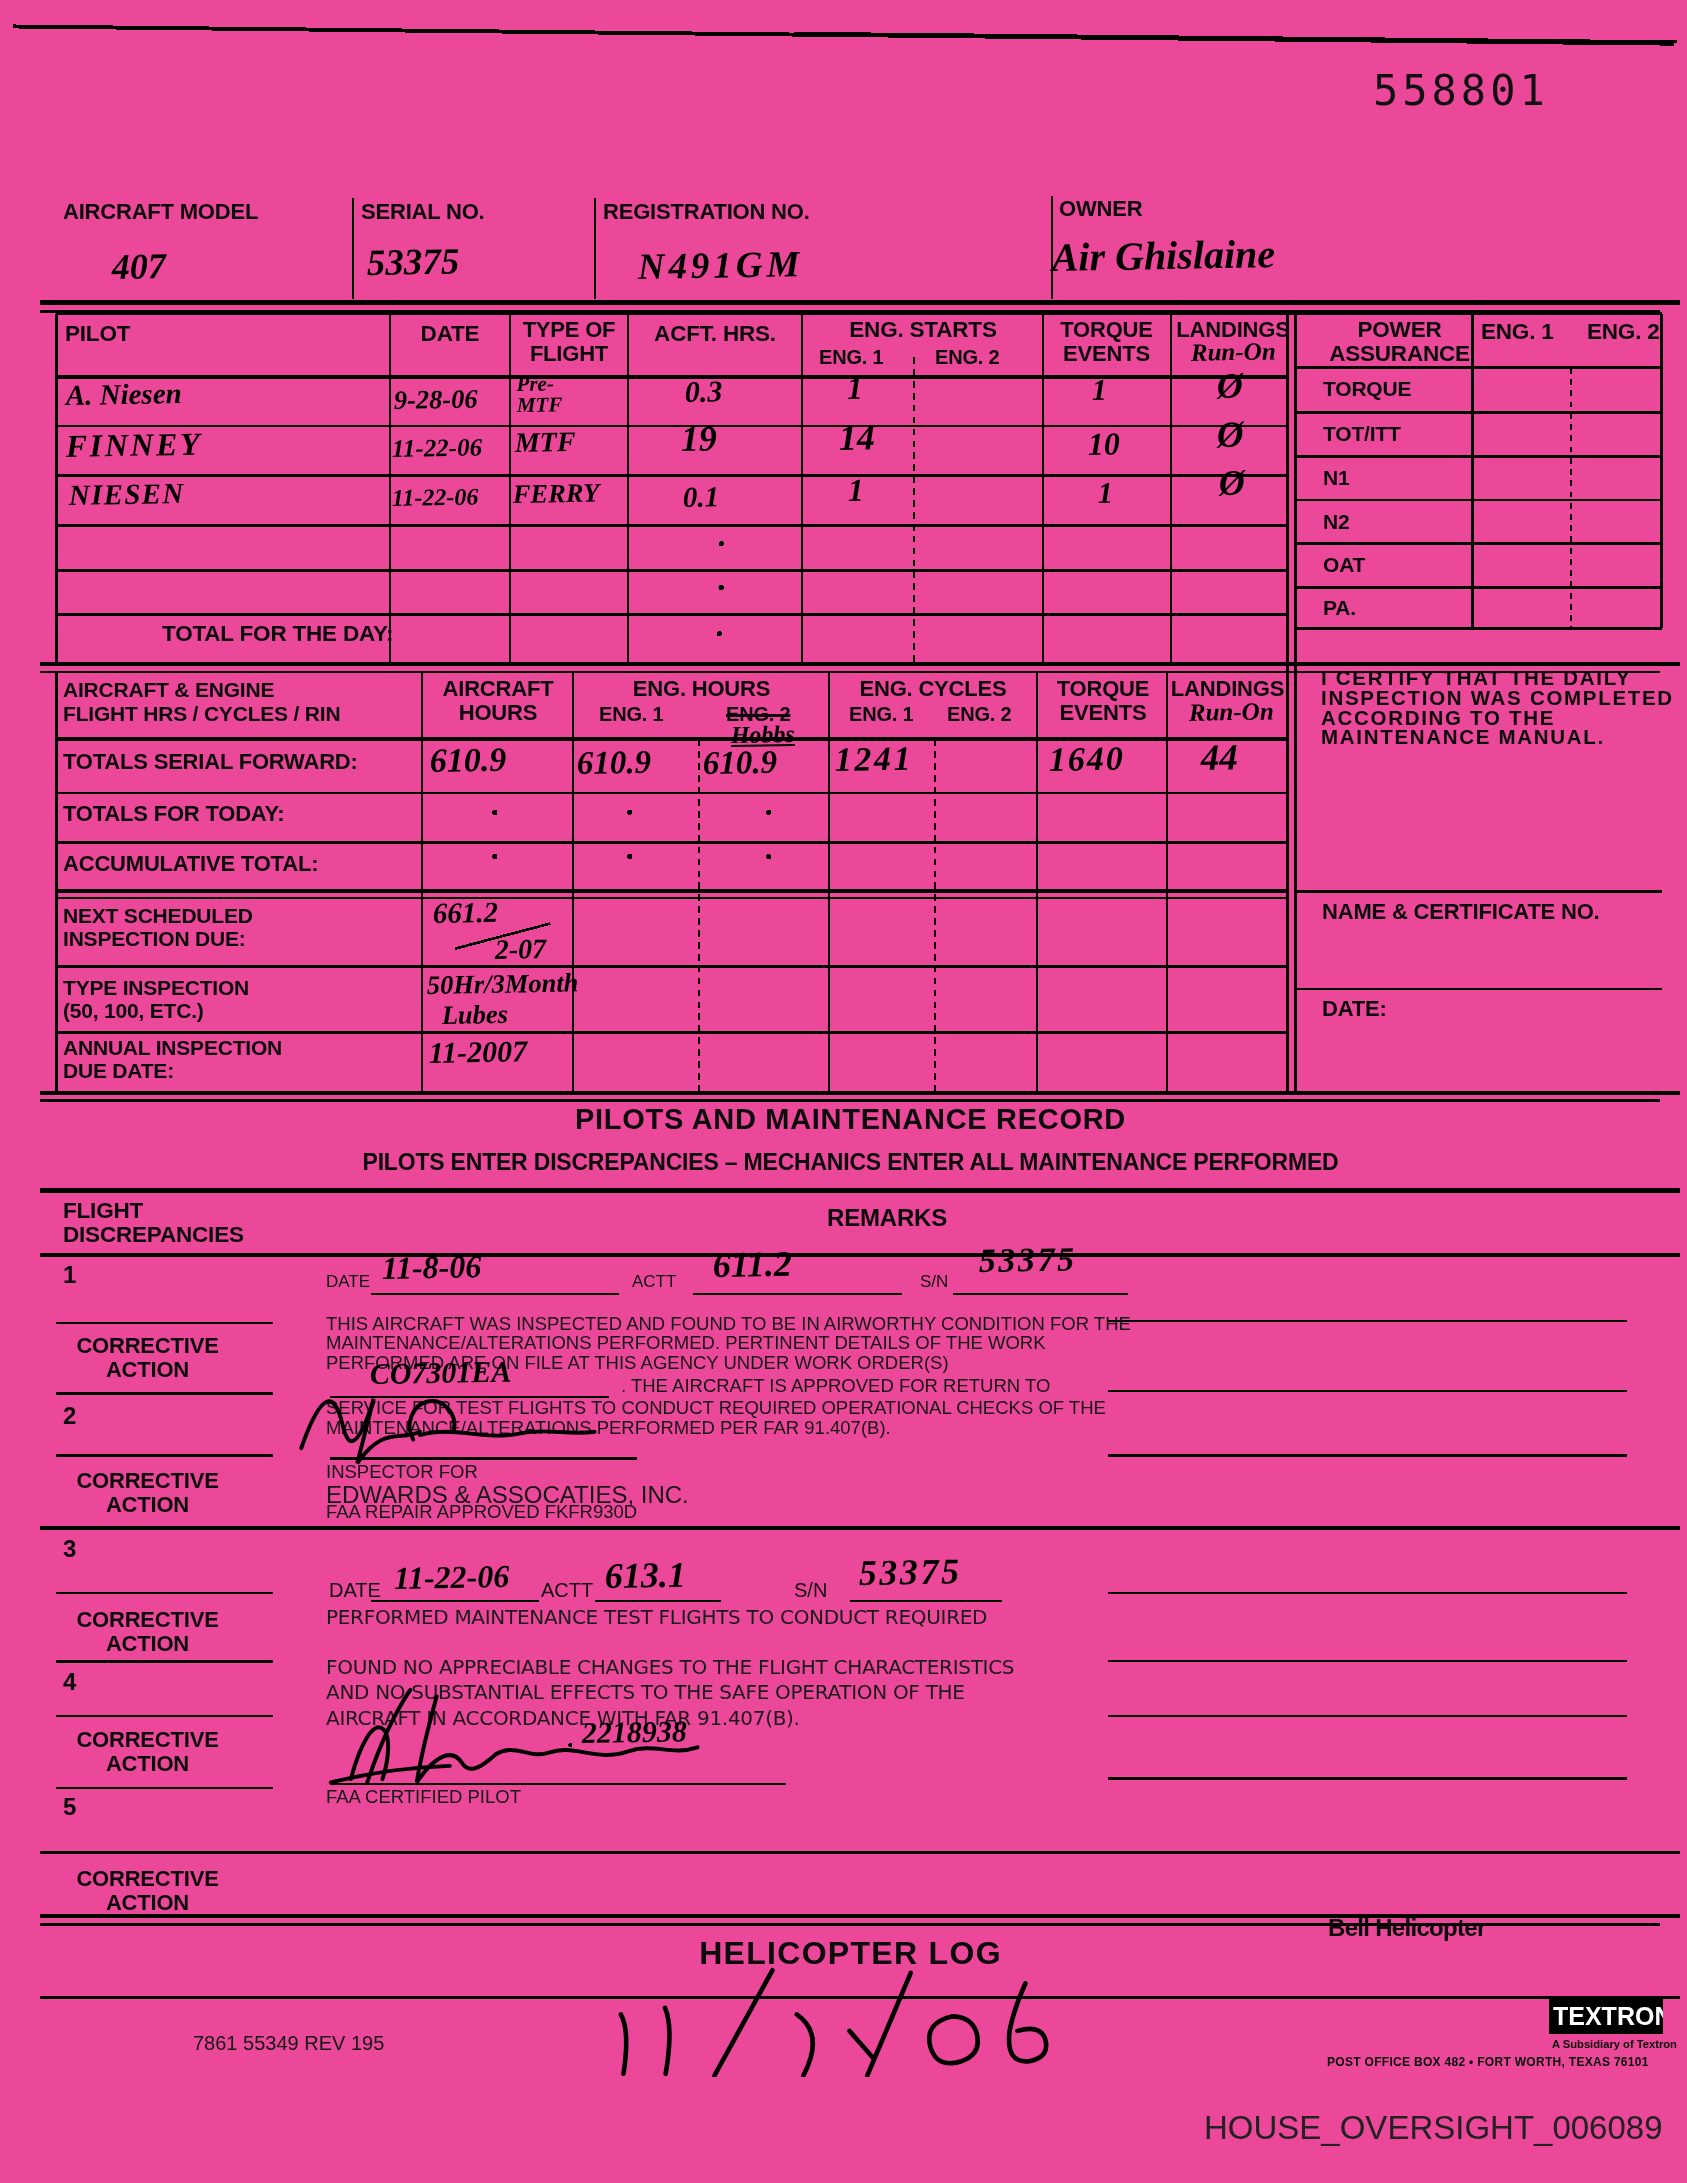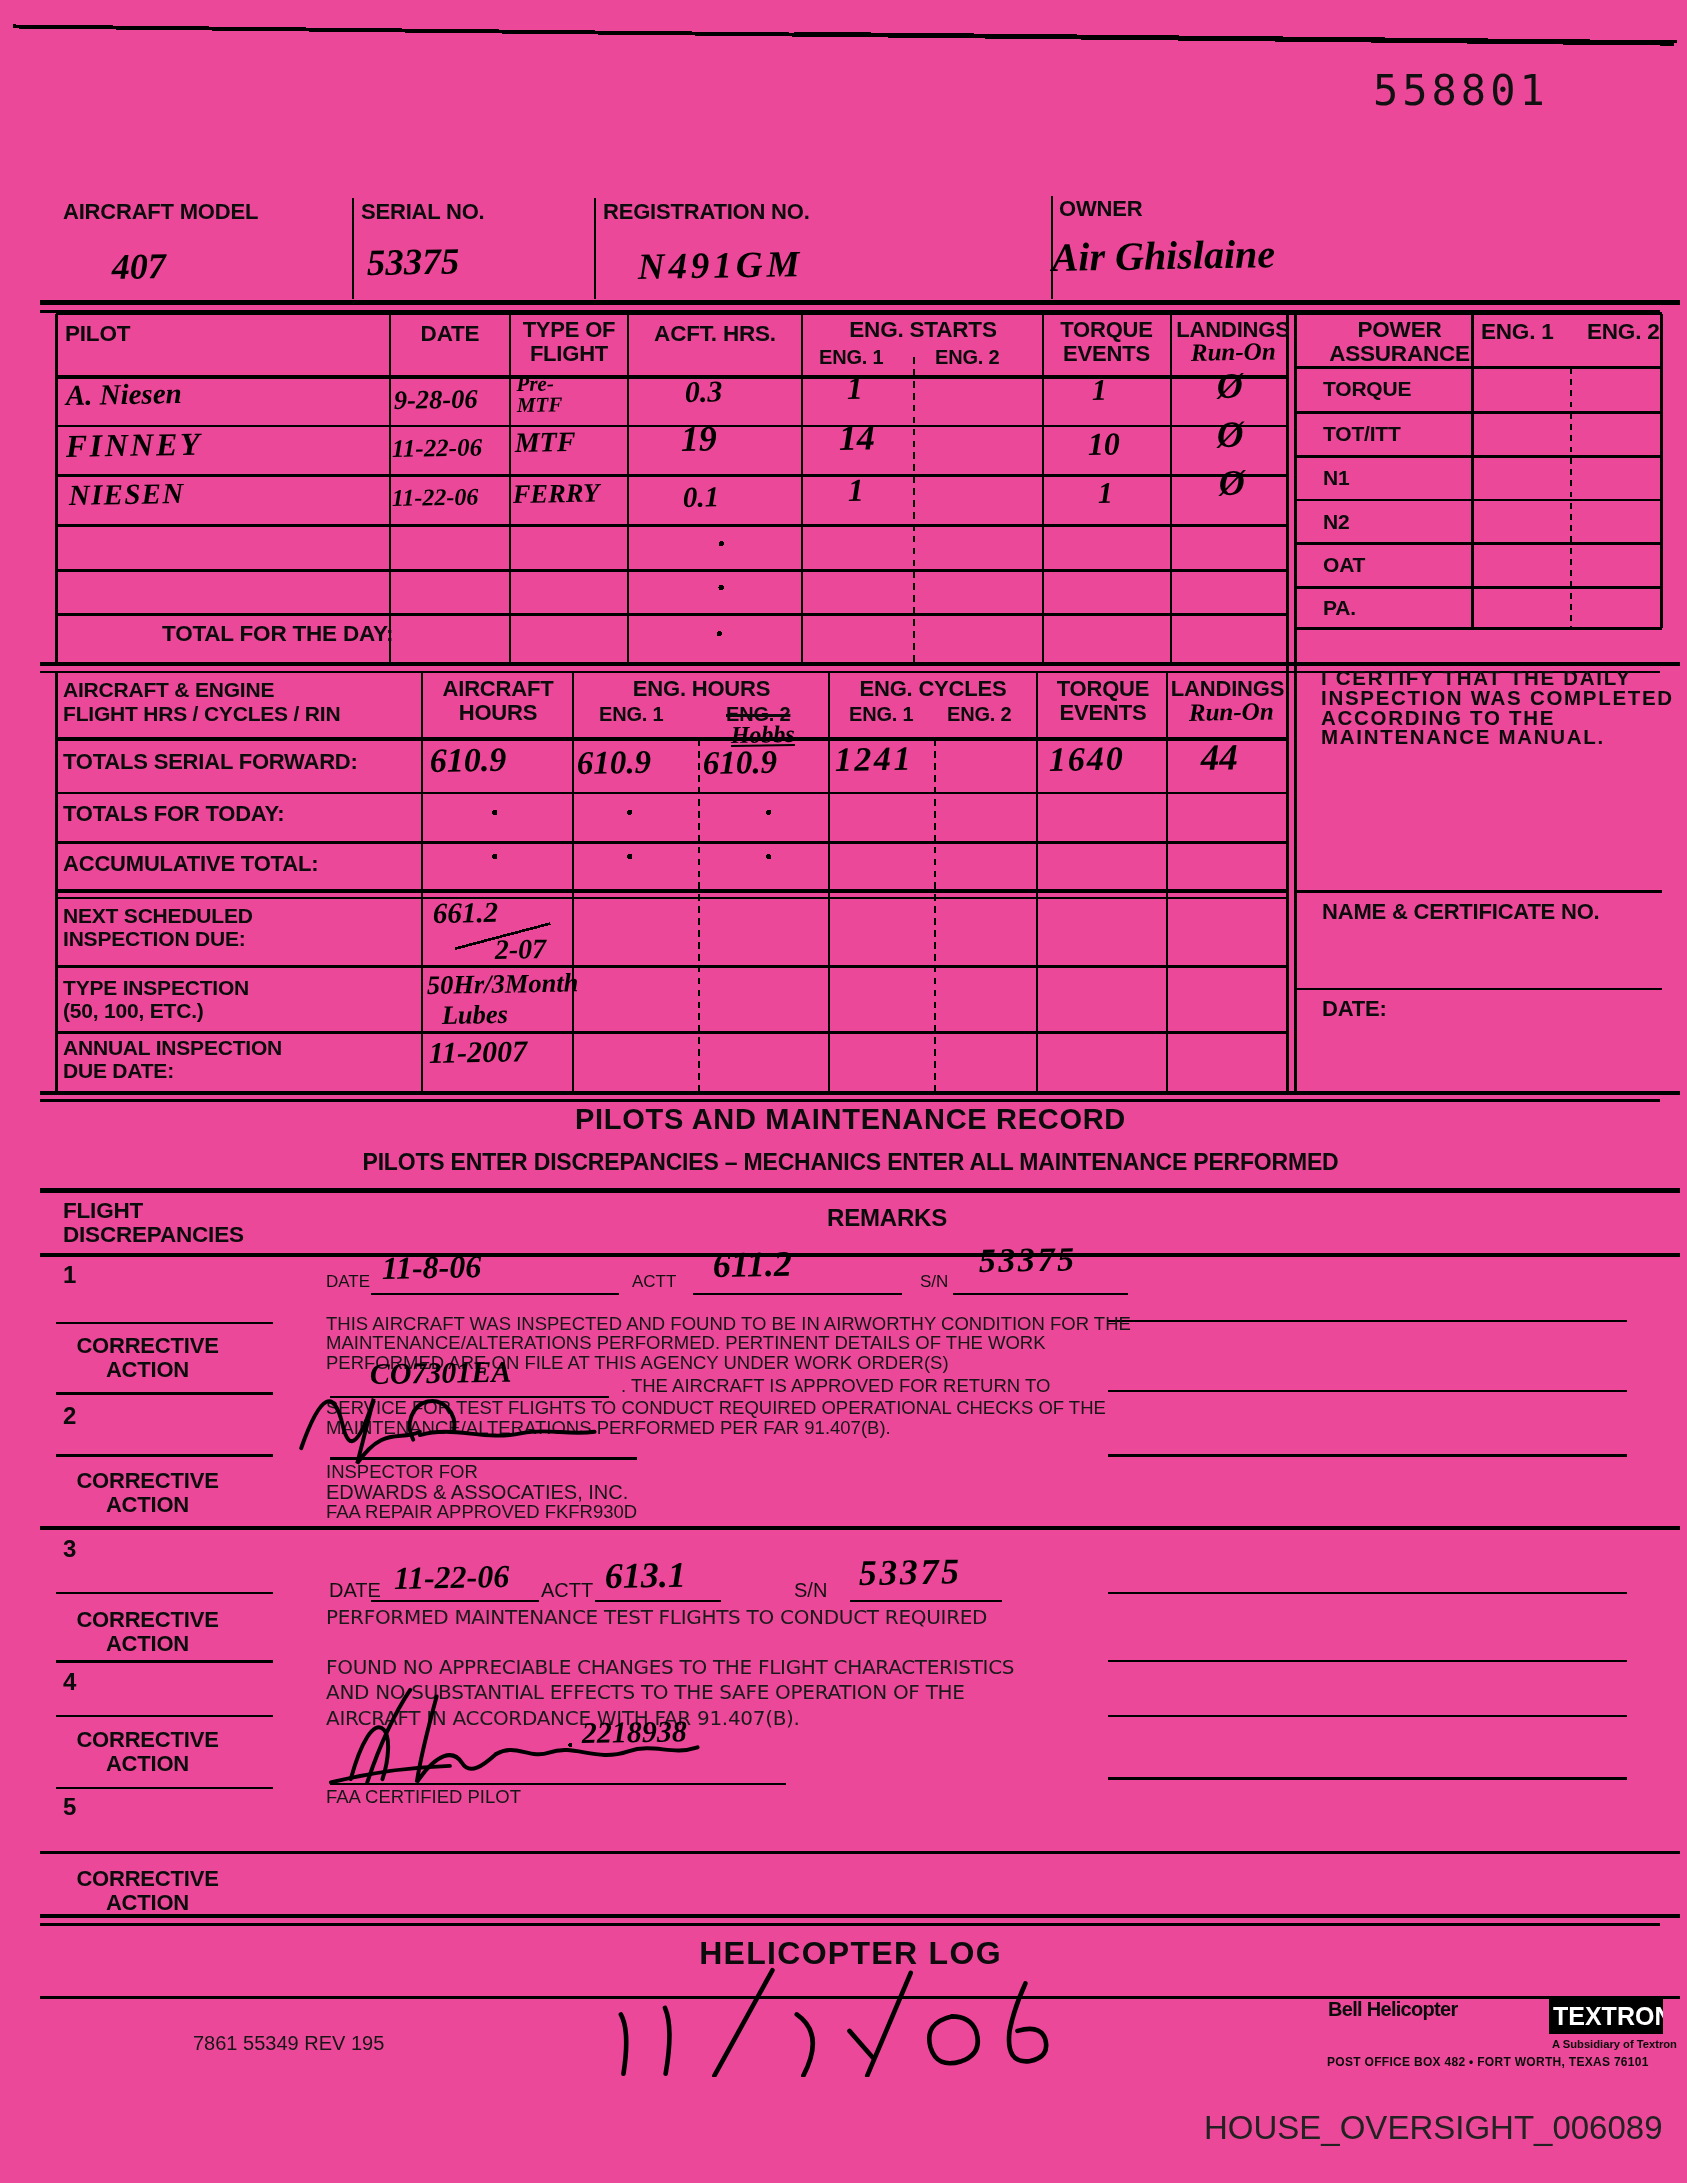--- a/index.html
+++ b/index.html
@@ -267,21 +267,21 @@
   <div class="abs lbl" style="left:63px;top:1403px;font-size:24px;">2</div>
 
   <svg class="abs" style="left:284px;top:1379px;" width="331" height="89" viewBox="0 0 500 135">
     <g stroke="#000" fill="none" stroke-width="6" stroke-linecap="round">
       <path d="M25,105 C55,20 75,15 88,70 C98,115 115,95 135,30 L110,128 C150,70 175,95 205,80"></path>
       <path d="M195,92 a34,38 0 1 1 62,-14"></path>
       <path d="M205,85 C260,70 300,95 360,82 C400,74 430,86 470,80"></path>
     </g>
   </svg>
   <div class="abs para" style="left:326px;top:1461px;font-size:18.5px;">INSPECTOR FOR</div>
-  <div class="abs para" style="left:326px;top:1481px;font-size:20px;">EDWARDS &amp; ASSOCATIES, INC.</div>
+  <div class="abs para" style="left:326px;top:1481px;font-size:24px;">EDWARDS &amp; ASSOCATIES, INC.</div>
   <div class="abs para" style="left:326px;top:1501px;font-size:18.5px;">FAA REPAIR APPROVED FKFR930D</div>
   <div class="abs lbl ctr" style="left:68px;top:1469px;width:159px;font-size:22px;">CORRECTIVE ACTION</div>
 
   <div class="abs lbl" style="left:63px;top:1536px;font-size:24px;">3</div>
   <div class="abs flbl" style="left:329px;top:1579px;font-size:20px;">DATE</div>
   <div class="abs hw" style="left:394px;top:1563px;font-size:32px;">11-22-06</div>
   <div class="abs flbl" style="left:541px;top:1579px;font-size:20px;">ACTT</div>
   <div class="abs hw" style="left:605px;top:1559px;font-size:36px;">613.1</div>
   <div class="abs flbl" style="left:794px;top:1579px;font-size:20px;">S/N</div>
   <div class="abs hw" style="left:859px;top:1556px;font-size:36px;letter-spacing:2.6px;">53375</div>
@@ -319,21 +319,21 @@
       <path d="M385,100 L420,140"></path>
       <path d="M478,12 L412,168"></path>
       <path d="M540,78 Q498,88 508,125 Q518,158 555,146 Q588,134 577,100 Q568,78 540,78"></path>
       <path d="M652,28 Q635,65 628,100 Q622,150 658,146 Q690,140 682,112 Q674,90 640,100"></path>
     </g>
   </svg>
 
   <div class="abs para" style="left:193px;top:2032px;font-size:20px;">7861 55349 REV 195</div>
 
   <div>
-    <div class="abs lbl nowrap" style="left:1328px;top:1999px;font-size:20px;letter-spacing:-0.7px;text-align:center;">Bell Helicopter</div>
+    <div class="abs lbl nowrap" style="left:1328px;top:1915px;font-size:24px;letter-spacing:-0.7px;text-align:center;">Bell Helicopter</div>
     <div class="abs" style="left:1549px;top:1998px;width:114px;height:36px;background:#000;overflow:hidden;">
       <span style="display:block;color:#fff;font-weight:bold;font-size:25px;font-family:'Liberation Sans',sans-serif;white-space:nowrap;padding:4px 0 0 4px;letter-spacing:0px;">TEXTRON</span>
     </div>
     <div class="abs" style="left:1552px;top:2038px;width:110px;text-align:right;font-size:11.2px;font-weight:bold;white-space:nowrap;">A Subsidiary of Textron</div>
     <div class="abs nowrap" style="left:1327px;top:2055px;font-size:12px;font-weight:bold;letter-spacing:0.3px;">POST OFFICE BOX 482 • FORT WORTH, TEXAS 76101</div>
   </div>
 
   <div class="abs nowrap" style="left:1204px;top:2109px;font-size:33px;color:#222;font-family:'Liberation Sans',sans-serif;">HOUSE_OVERSIGHT_006089</div>
 
 </div>

